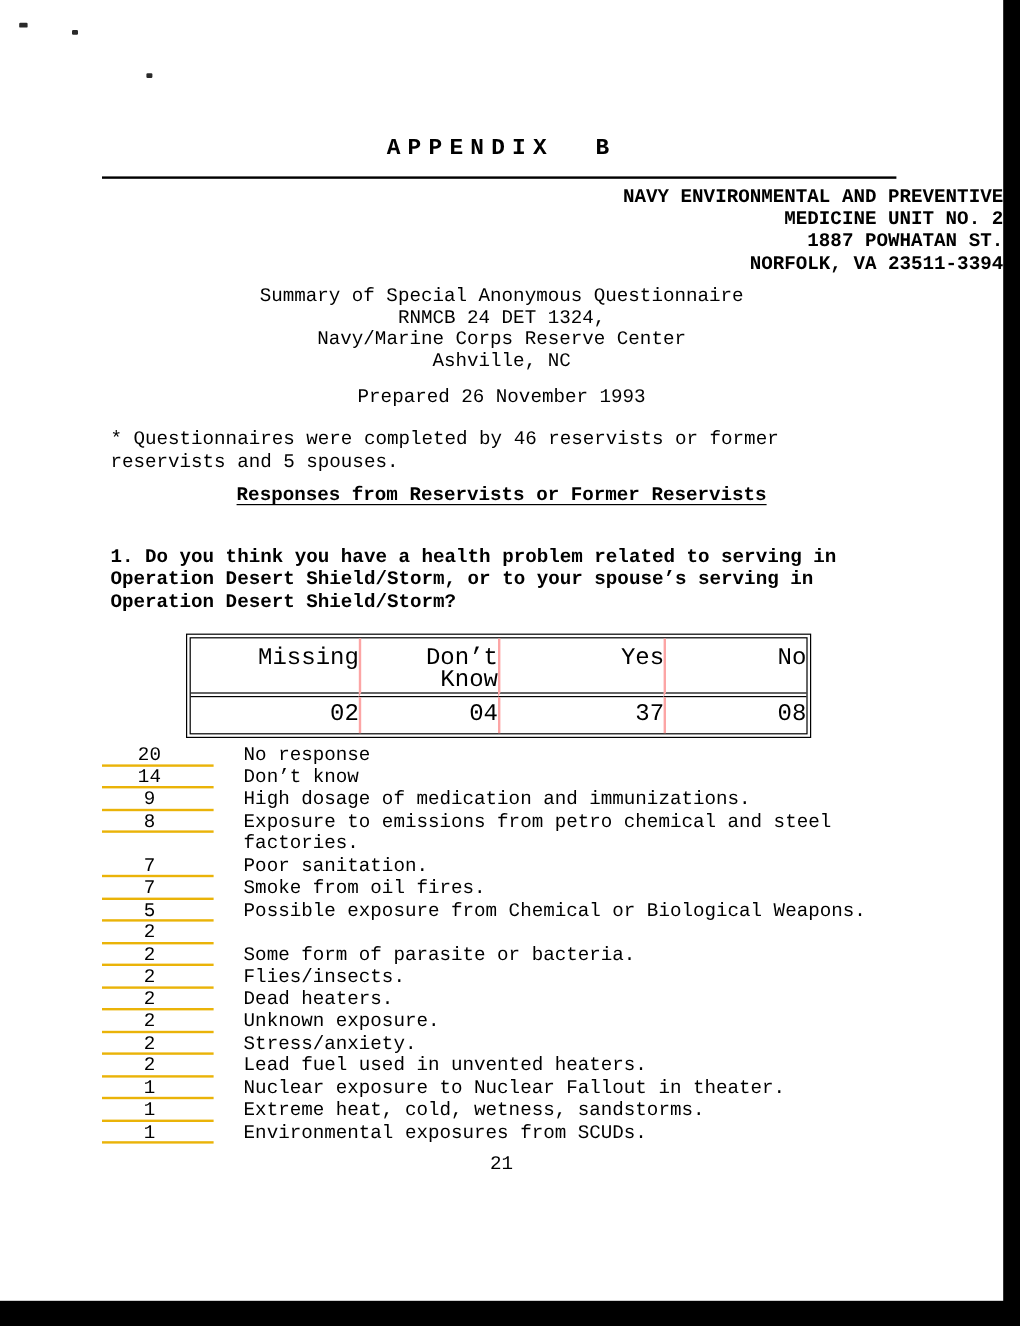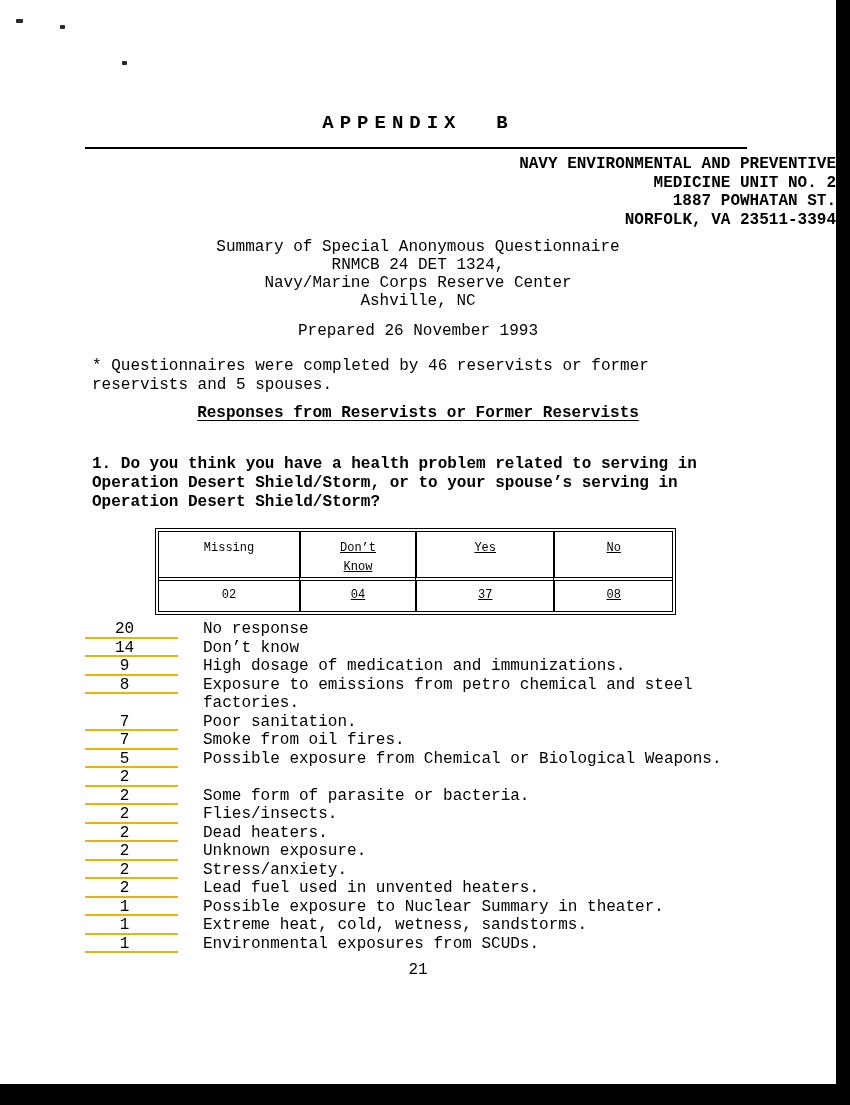--- a/index.html
+++ b/index.html
@@ -74,38 +74,37 @@
   .table-wrap { margin: 16px 0 0 155px; }
   table.answers {
     width: 521px;
     border-collapse: separate;
     border-spacing: 0;
     border: 4px double #000;
     table-layout: fixed;
   }
   table.answers th, table.answers td {
     font-weight: normal;
-    text-align: center;
+    text-align: right;
     vertical-align: top;
     white-space: pre-line;
     line-height: 19px;
-    font-size: 12px;
+    font-size: 20px;
   }
   table.answers th {
     height: 49px;
     padding-top: 7px;
     border-bottom: 4px double #000;
   }
   table.answers td {
     height: 30px;
     padding-top: 5px;
   }
   table.answers th + th, table.answers td + td {
-    border-left: 2px solid #000000;
-    text-decoration: underline;
+    border-left: 2px solid #fca5a5;
   }
   .col1 { width: 27.3%; }
   .col2 { width: 22.6%; }
   .col3 { width: 27.0%; }
   .col4 { width: 23.1%; }
 
   .responses { margin-top: 5px; }
   .response-row {
     display: flex;
     align-items: flex-start;
@@ -258,21 +257,21 @@
       <div class="response-row">
         <span class="count-blank">2</span>
         <span class="response-label">Stress/anxiety.</span>
       </div>
       <div class="response-row">
         <span class="count-blank">2</span>
         <span class="response-label">Lead fuel used in unvented heaters.</span>
       </div>
       <div class="response-row">
         <span class="count-blank">1</span>
-        <span class="response-label">Possible exposure to Nuclear Summary in theater.</span>
+        <span class="response-label">Nuclear exposure to Nuclear Fallout in theater.</span>
       </div>
       <div class="response-row">
         <span class="count-blank">1</span>
         <span class="response-label">Extreme heat, cold, wetness, sandstorms.</span>
       </div>
       <div class="response-row">
         <span class="count-blank">1</span>
         <span class="response-label">Environmental exposures from SCUDs.</span>
       </div>
     </div>

